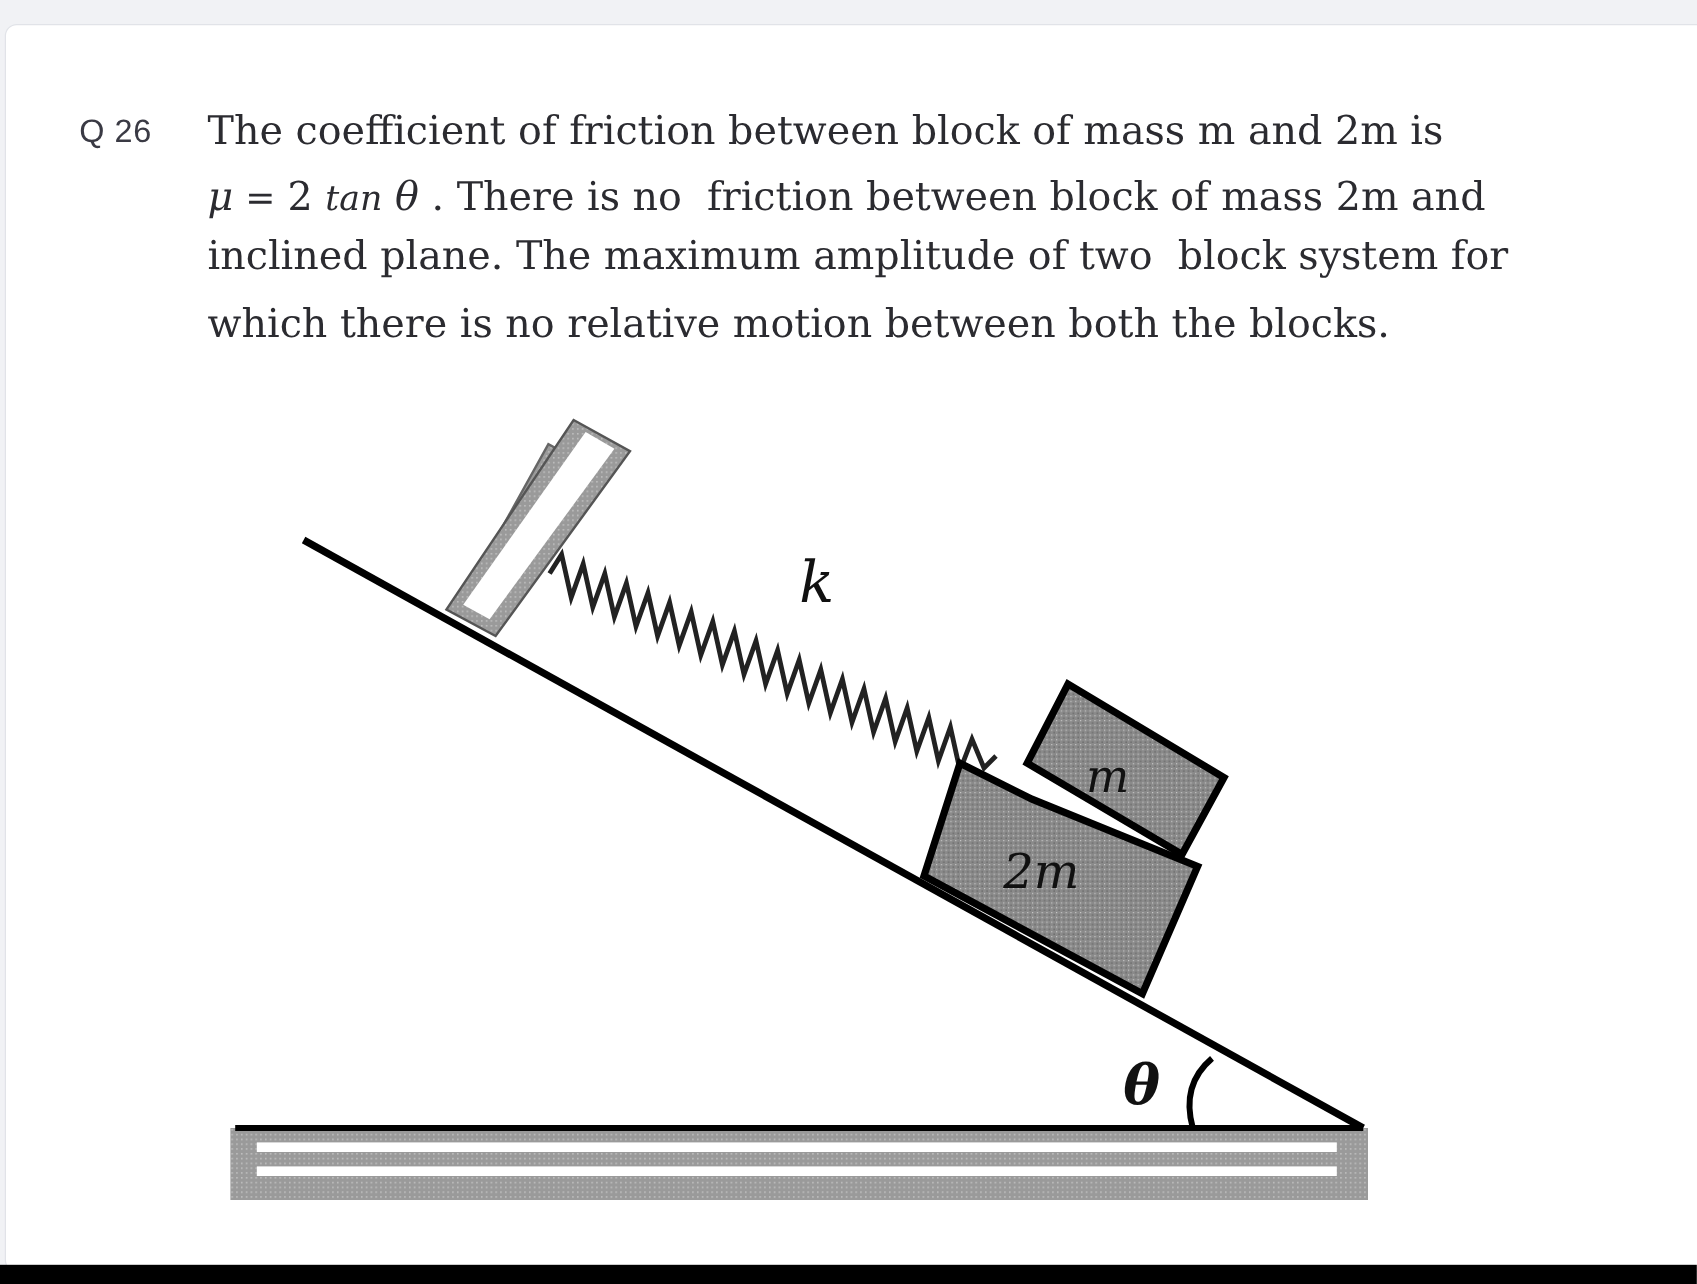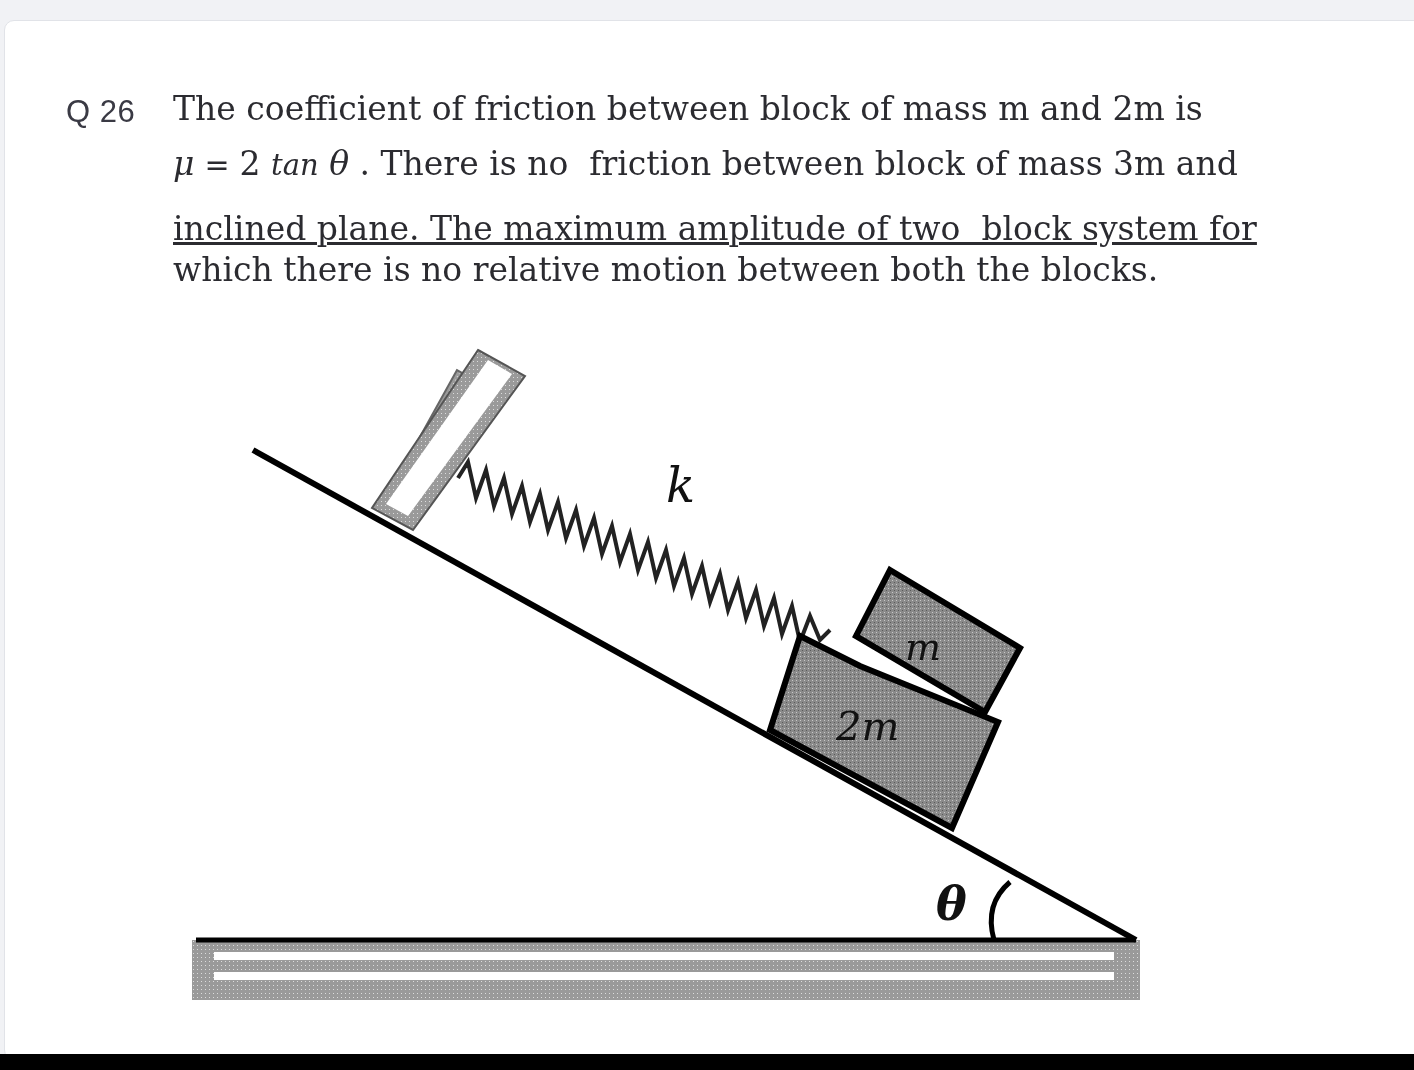--- a/index.html
+++ b/index.html
@@ -19,21 +19,21 @@
       background: #ffffff;
       border: 1px solid #e1e3e8;
       border-radius: 10px;
       box-sizing: border-box;
     }
     .qnum {
       position: absolute;
       left: 66px;
       top: 94px;
       font-family: "Liberation Sans", sans-serif;
-      font-size: 31px;
+      font-size: 27px;
       color: #3a3a44;
       letter-spacing: 0.5px;
     }
     .qtext {
       position: absolute;
       left: 173px;
       top: 86px;
       width: 1160px;
       font-family: "DejaVu Serif", serif;
       font-size: 33px;
@@ -87,22 +87,22 @@
   </style>
 </head>
 <body>
 
 <div class="card"></div>
 
 <div class="qnum">Q 26</div>
 
 <div class="qtext">
   <div class="qline" style="top:6px;">The coefficient of friction between block of mass m and 2m is</div>
-  <div class="qline" style="top:61px;"><span class="math-mu">μ</span><span class="math-eq">=</span><span class="math">2</span> <span class="math math-tan">tan</span> <span class="math math-theta">θ</span> <span>. There is no  friction between block of mass 3m and</span></div>
-  <div class="qline" style="top:126px;text-decoration:underline;">inclined plane. The maximum amplitude of two  block system for</div>
+  <div class="qline" style="top:61px;"><span class="math-mu">μ</span><span class="math-eq">=</span><span class="math">2</span> <span class="math math-tan">tan</span> <span class="math math-theta">θ</span> <span>. There is no  friction between block of mass 2m and</span></div>
+  <div class="qline" style="top:110px;">inclined plane. The maximum amplitude of two  block system for</div>
   <div class="qline" style="top:167px;">which there is no relative motion between both the blocks.</div>
 </div>
 
 <svg class="figure" viewBox="0 0 1414 1070" xmlns="http://www.w3.org/2000/svg">
   <defs>
     <pattern id="dots" width="4" height="4" patternUnits="userSpaceOnUse">
       <rect width="4" height="4" fill="#8a8a8a"></rect>
       <rect x="0" y="0" width="1" height="1" fill="#c8c8c8"></rect>
       <rect x="2" y="2" width="1" height="1" fill="#5a5a5a"></rect>
     </pattern>

